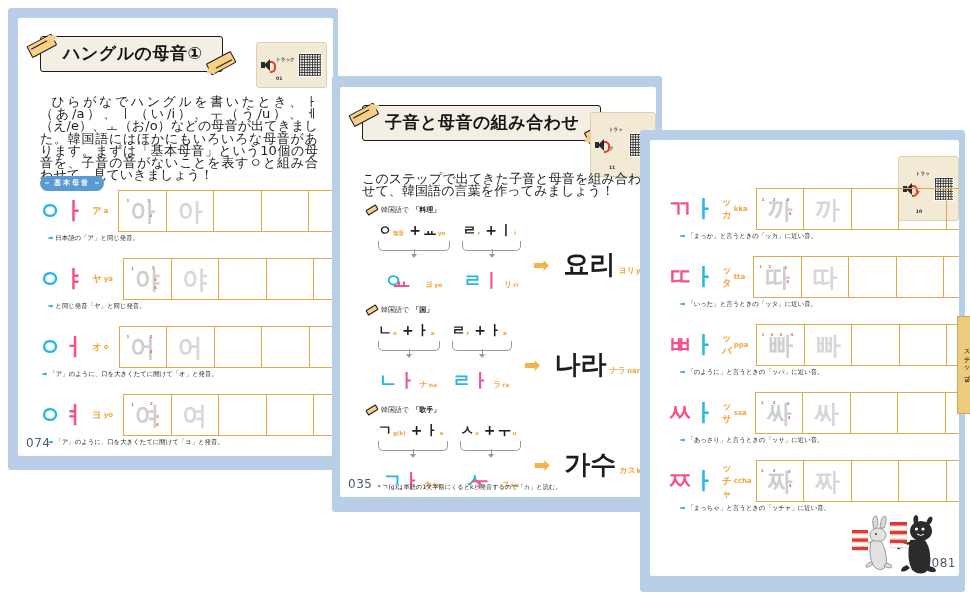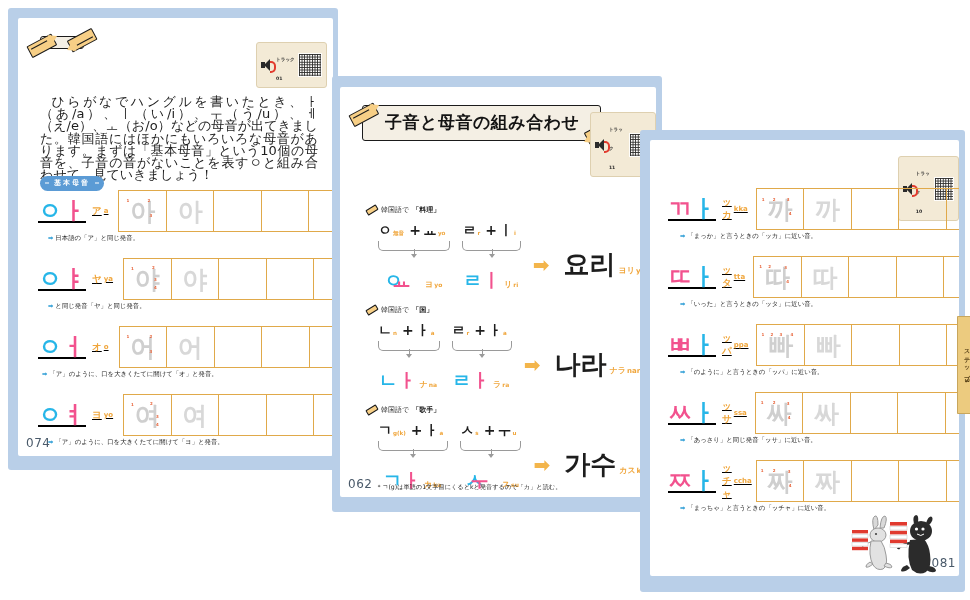--- a/index.html
+++ b/index.html
@@ -76,21 +76,21 @@
     display:inline-block;background:#5b9bd5;color:#ffffff;border-radius:9px;
     font-size:7px;font-weight:bold;padding:2.5px 14px;letter-spacing:2px;
     position:relative;
   }
   .pill:before,.pill:after{content:"";position:absolute;top:50%;width:4px;height:1px;
     background:#ffffff;transform:translateY(-50%);}
   .pill:before{left:5px;}
   .pill:after{right:5px;}
 
   
-  .prow{position:absolute;display:flex;align-items:center;text-decoration:underline;}
+  .prow{position:absolute;display:flex;align-items:center;}
   .glyph{font-size:24px;font-weight:bold;line-height:24px;white-space:nowrap;
     font-family:"DejaVu Sans",sans-serif;}
   .g-cons{color:#27b6e8;}
   .g-vow{color:#f2528e;}
   .g-cons-p{color:#f2528e;}
   .g-vow-p{color:#27b6e8;}
   .kana{font-size:9.5px;font-weight:bold;color:#f0a63c;margin-left:6px;}
   .roma{font-size:7px;font-weight:bold;color:#f0a63c;margin-left:2px;}
   .grid{display:flex;border:1.3px solid #e0a94a;}
   .cell{width:46.5px;height:40px;border-right:1.3px solid #e0a94a;position:relative;}
@@ -152,20 +152,21 @@
         <span class="pen-left">
           <span class="pen-body"></span>
             <span class="pen-tip"></span>
             <span class="pen-line"></span>
         </span>
         <span class="pen-right">
           <span class="pen-body"></span>
             <span class="pen-tip"></span>
             <span class="pen-line"></span>
         </span>
+        <span class="banner-title">ハングルの母音①</span>
       </div>
     </div>
 
     <div class="track-badge" style="left:238px;top:24px;">
       <span class="spk">
         <span class="spk-b"></span>
           <span class="spk-c"></span>
           <span class="spk-w"></span>
       </span>
       <span>
@@ -302,20 +303,23 @@
           <span class="spk-c"></span>
           <span class="spk-w"></span>
       </span>
       <span>
         <span class="track-txt">トラック</span><br>
         <span class="track-txt">11</span>
       </span>
       <span class="qr"></span>
     </div>
 
+    <div class="intro" style="left:22px;top:86px;width:280px;text-align:left;">
+      <span>このステップで出てきた子音と母音を組み合わせて、韓国語の言葉を作ってみましょう！</span>
+    </div>
 
     <div class="combo" style="left:24px;top:118px;">
       <div class="combo-head">
         <span class="mini-pen">
             <span class="b"></span>
           </span>
         <span>韓国語で</span>
         <span style="font-weight:bold;">「料理」</span>
       </div>
       <div class="parts" style="margin-left:14px;">
@@ -443,21 +447,21 @@
         </div>
         <div class="bigarrow">➡</div>
         <div class="result">
           <span>가수</span><span class="kn">カス</span><span class="rm">kasu</span>
         </div>
       </div>
     </div>
 
     <div class="footnote" style="left:36px;top:396px;">＊ㄱ(g)は単語の1文字目にくるとkと発音するので「カ」と読む。</div>
 
-    <div class="pagenum" style="left:8px;bottom:6px;">062</div>
+    <div class="pagenum" style="left:8px;bottom:6px;">035</div>
   </div>
 </div>
 
 <div class="page" id="page-right">
   <div class="page-inner">
 
 
     <div class="track-badge" style="left:248px;top:16px;">
       <span class="spk">
         <span class="spk-b"></span>
@@ -554,21 +558,21 @@
           </span>
         <span class="cell">
             <span class="ghost">싸</span>
           </span>
         <span class="cell"></span>
         <span class="cell"></span>
         <span class="cell"></span>
 
       </span>
     </div>
-    <div class="note" style="left:30px;top:296px;"><span class="ar">➡</span><span>「あっさり」と同じ発音「ッサ」に近い音。</span></div>
+    <div class="note" style="left:30px;top:296px;"><span class="ar">➡</span><span>「あっさり」と言うときの「ッサ」に近い音。</span></div>
 
     <div class="prow" style="left:18px;top:320px;">
       <span class="glyph"><span class="g-cons-p">ㅉ</span><span class="g-vow-p">ㅏ</span></span>
       <span class="kana">ッチャ</span>
       <span class="roma">ccha</span>
       <span class="grid" style="margin-left:4px;">
         <span class="cell">
             <span class="stroke">짜</span>
             <span class="num1" style="left:4px;top:7px;">1</span>
             <span class="num2" style="left:16px;top:7px;">2</span>

